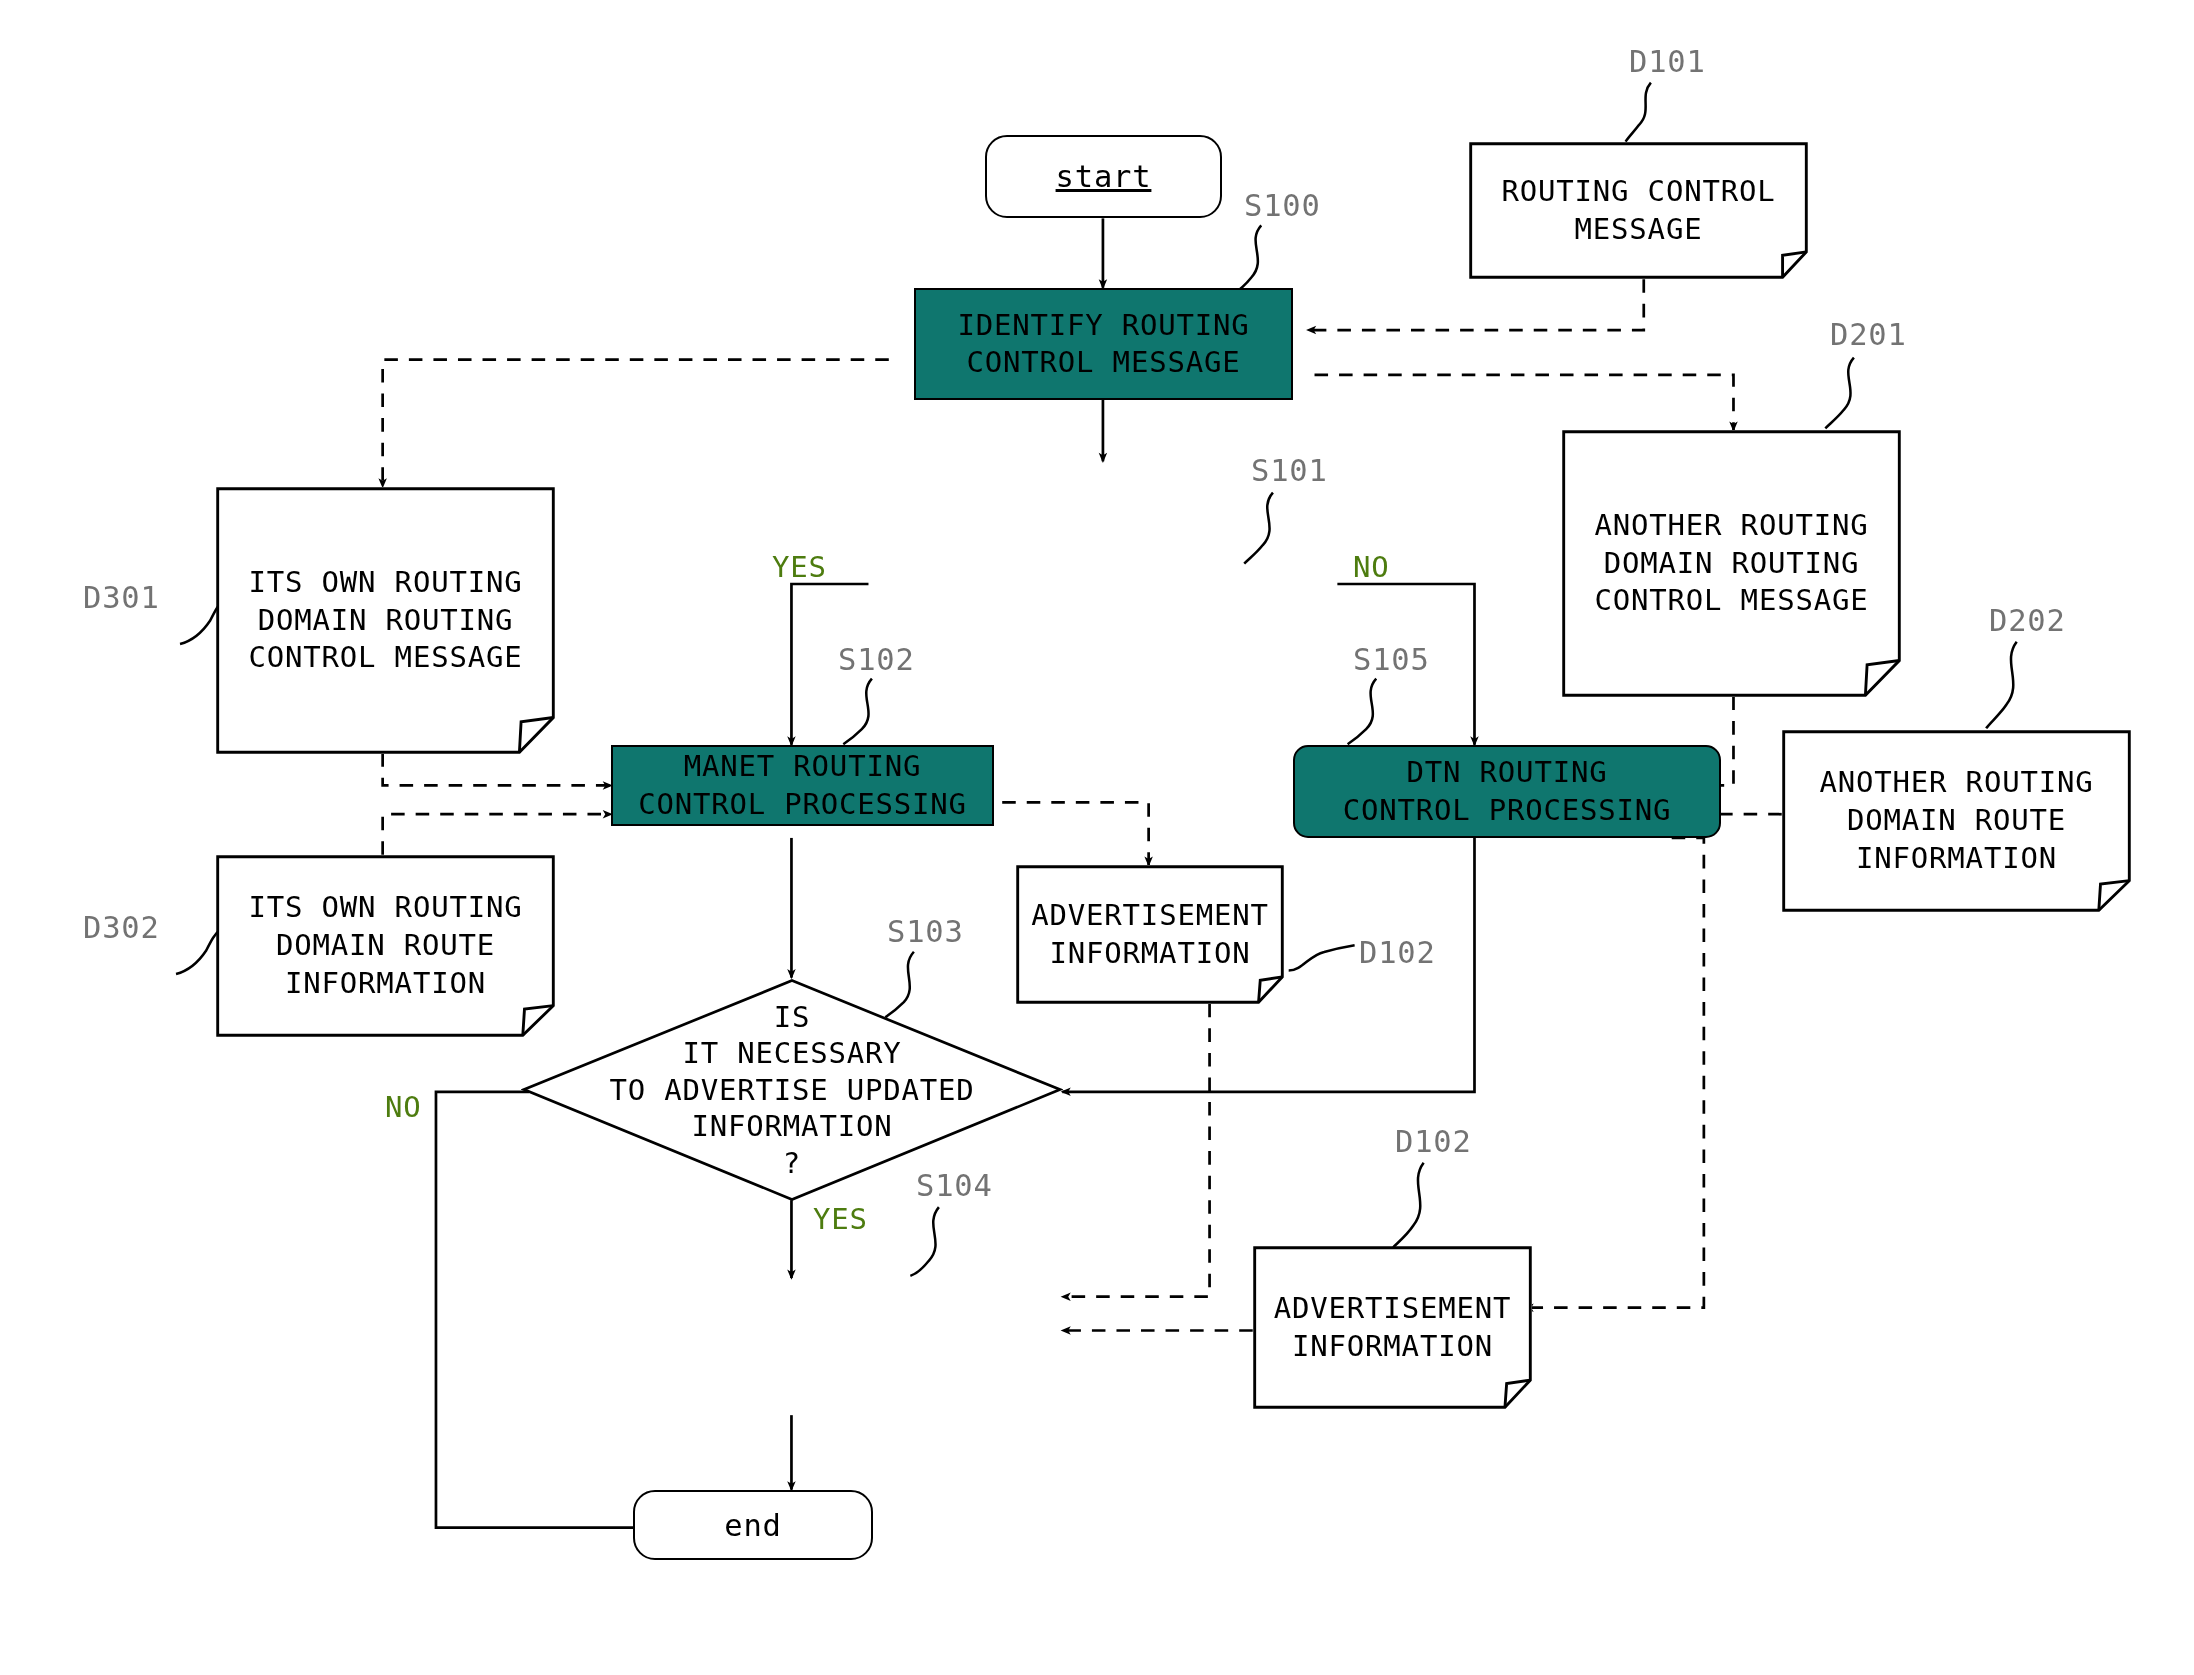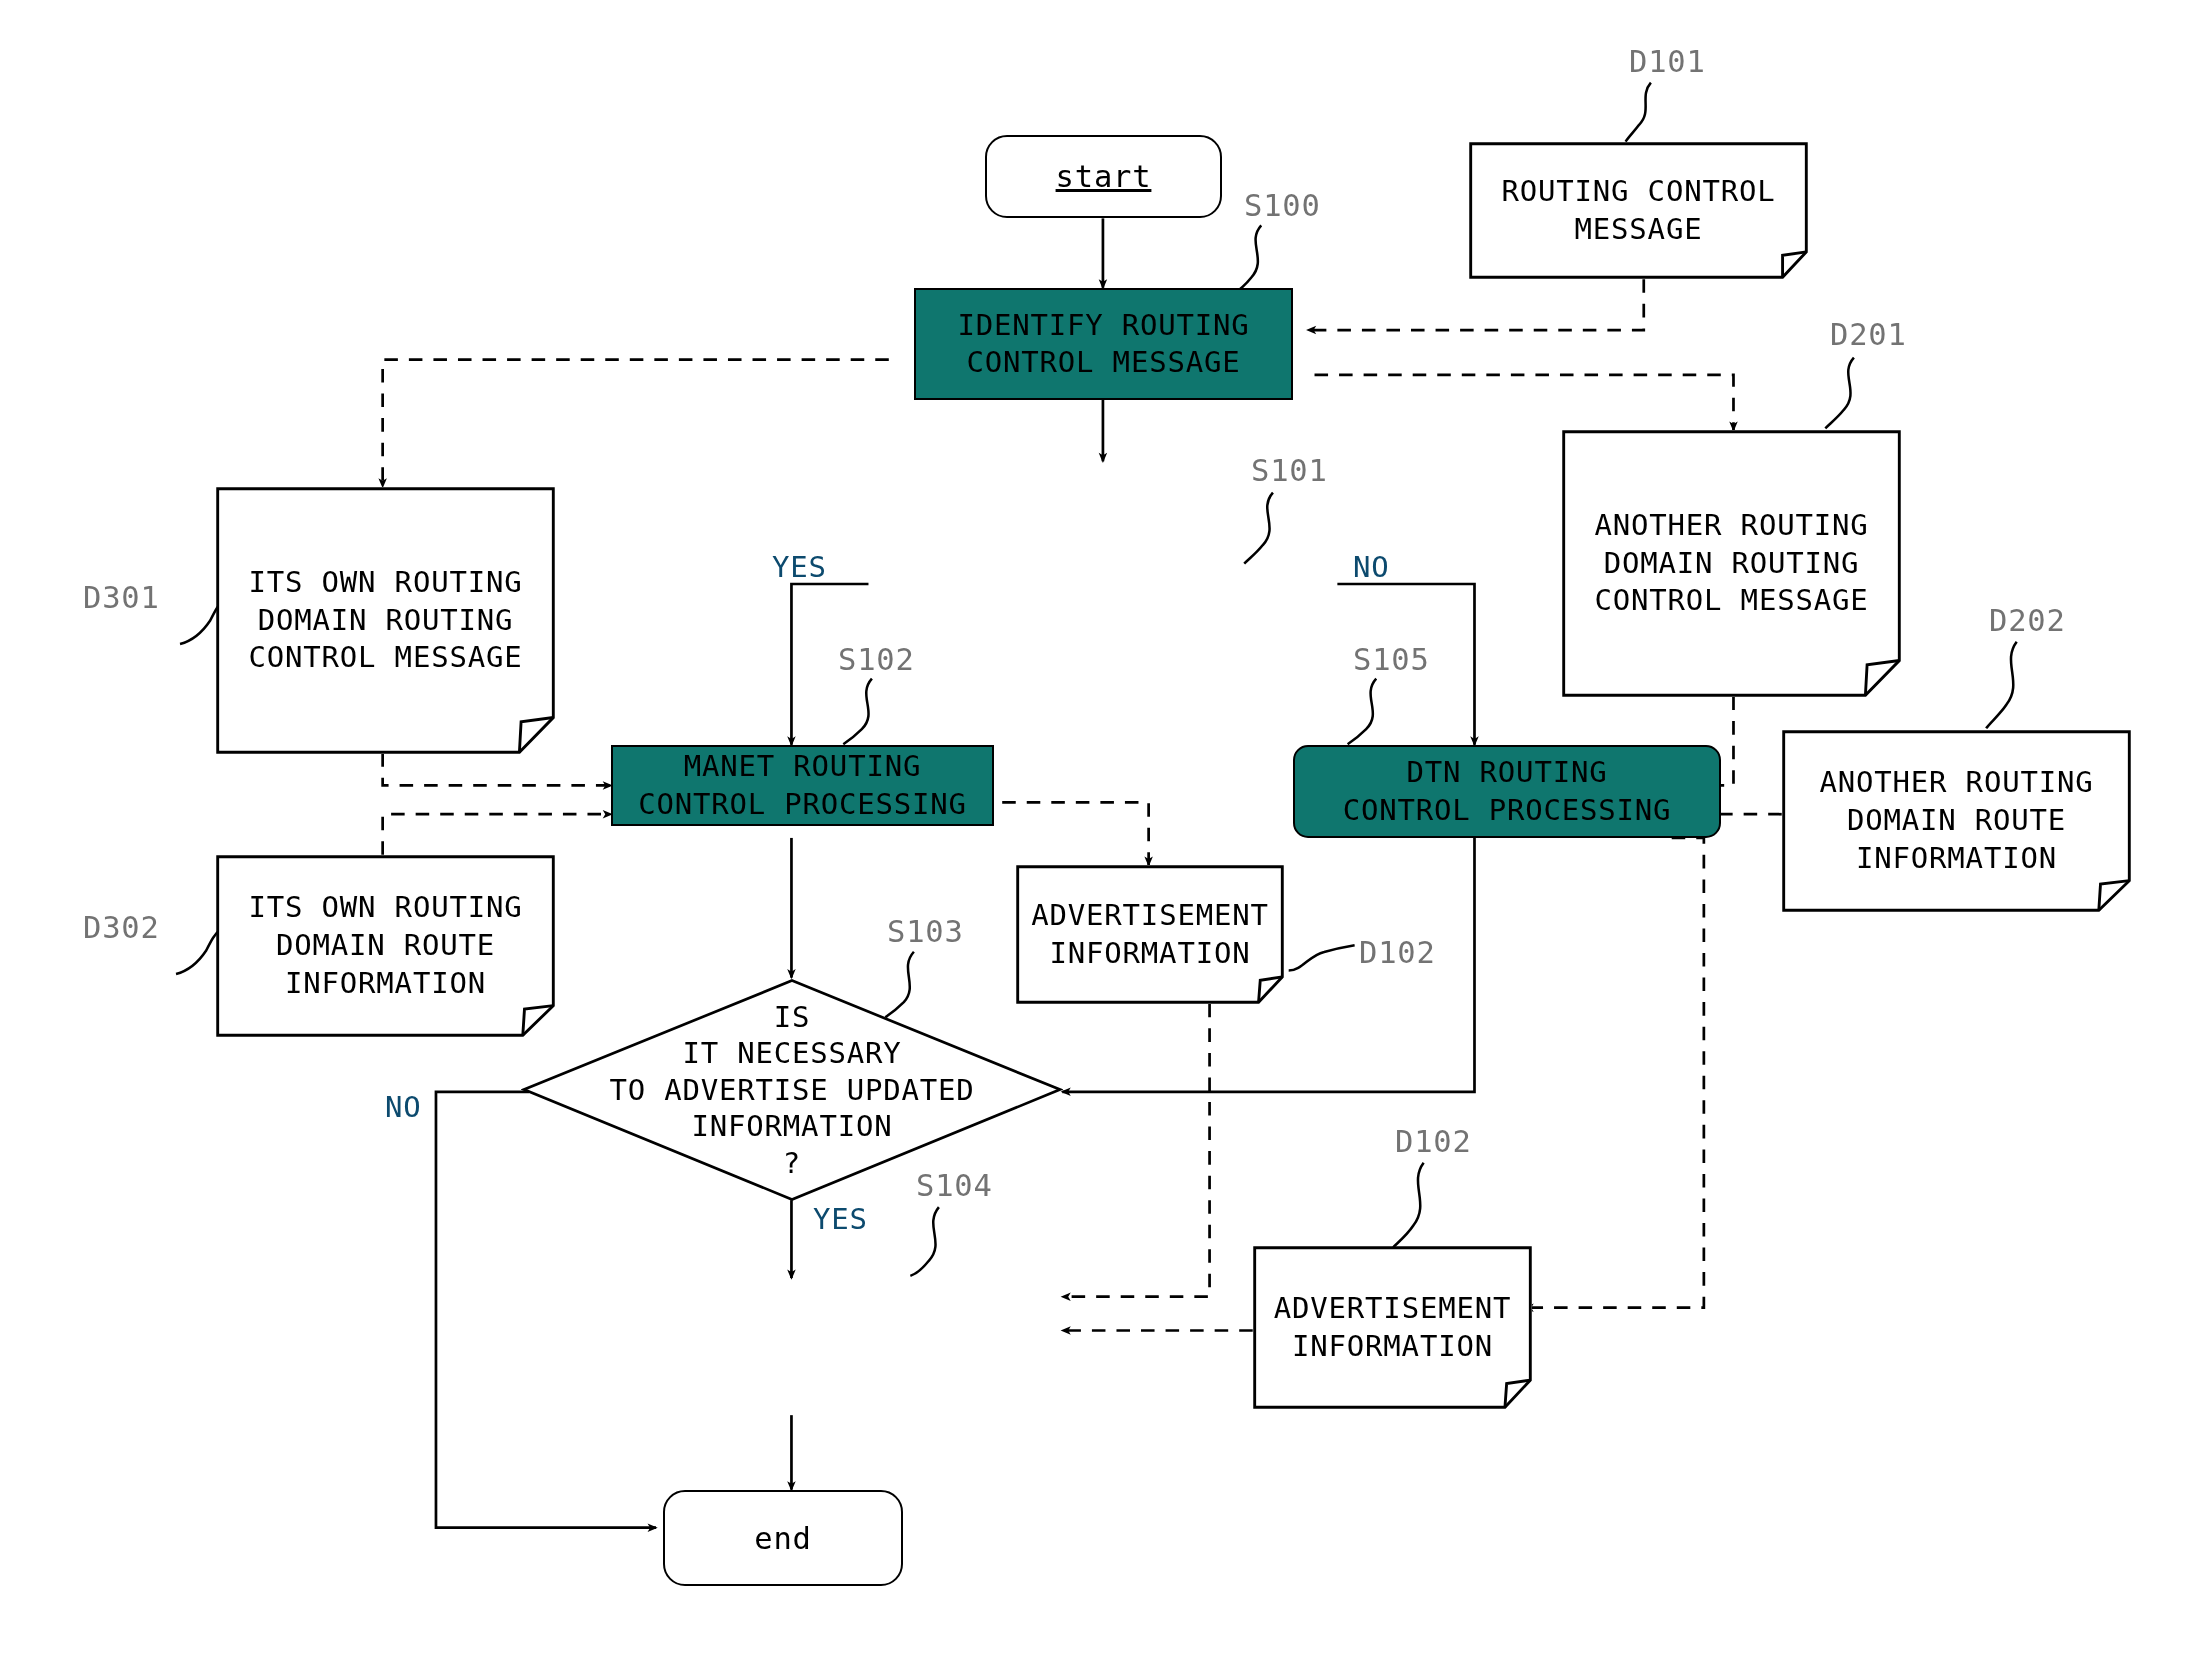--- a/index.html
+++ b/index.html
@@ -6,21 +6,21 @@
   body{font-family:"DejaVu Sans Mono", monospace;}
   #canvas{position:relative;width:2194px;height:1675px;background:#fff;overflow:hidden;}
   svg#wires{position:absolute;left:0;top:0;width:2194px;height:1675px;}
   .node{position:absolute;box-sizing:border-box;display:flex;align-items:center;justify-content:center;text-align:center;color:#000;}
   .proc{border:2.5px solid #000;background:#0f766e;font-size:29px;line-height:1.28;letter-spacing:0.8px;}
   .term{border:2.5px solid #000;border-radius:22px;background:#fff;font-size:30.5px;letter-spacing:0.8px;}
   .doc{background:#fff;font-size:29px;line-height:1.30;letter-spacing:0.8px;}
   .doc .docinner{position:relative;z-index:2;padding:0 6.8px;}
   .doc svg.docshape{position:absolute;left:0;top:0;width:100%;height:100%;z-index:1;}
   .lbl{position:absolute;font-size:30.5px;color:#737373;white-space:nowrap;letter-spacing:0.8px;}
-  .flag{position:absolute;font-size:29px;color:#0c4a6e;white-space:nowrap;letter-spacing:0.8px;}
+  .flag{position:absolute;font-size:29px;color:#4d7c0f;white-space:nowrap;letter-spacing:0.8px;}
   .diamond{position:absolute;}
   .diamond svg{position:absolute;left:0;top:0;}
   .diamond .dtxt{position:absolute;left:0;top:0;width:100%;height:100%;display:flex;align-items:center;
     justify-content:center;text-align:center;font-size:29px;line-height:1.26;letter-spacing:0.8px;color:#000;}
 </style>
 </head>
 <body>
 
 <div id="canvas">
 
@@ -207,18 +207,18 @@
       <path d="M328,158 L300,162 L298,190" fill="none" stroke="#000" stroke-width="3.4"></path>
     </svg>
     <span class="docinner">ADVERTISEMENT<br>INFORMATION</span>
   </div>
   <div class="lbl" style="left:1395px;top:1124px;">D102</div>
   <svg style="position:absolute;left:1388px;top:1161px;width:51px;height:88px;" viewBox="0 0 60 104" width="51" height="88">
     <path d="M42,2 C24,26 50,50 30,76 C22,88 12,96 6,102" fill="none" stroke="#000" stroke-width="3"></path>
   </svg>
 
 
-  <div class="node term" style="left:663px;top:1490px;width:240px;height:96px;">
+  <div class="node term" style="left:633px;top:1490px;width:240px;height:70px;">
     <span>end</span>
   </div>
 
 </div>
 
 
 </body></html>

